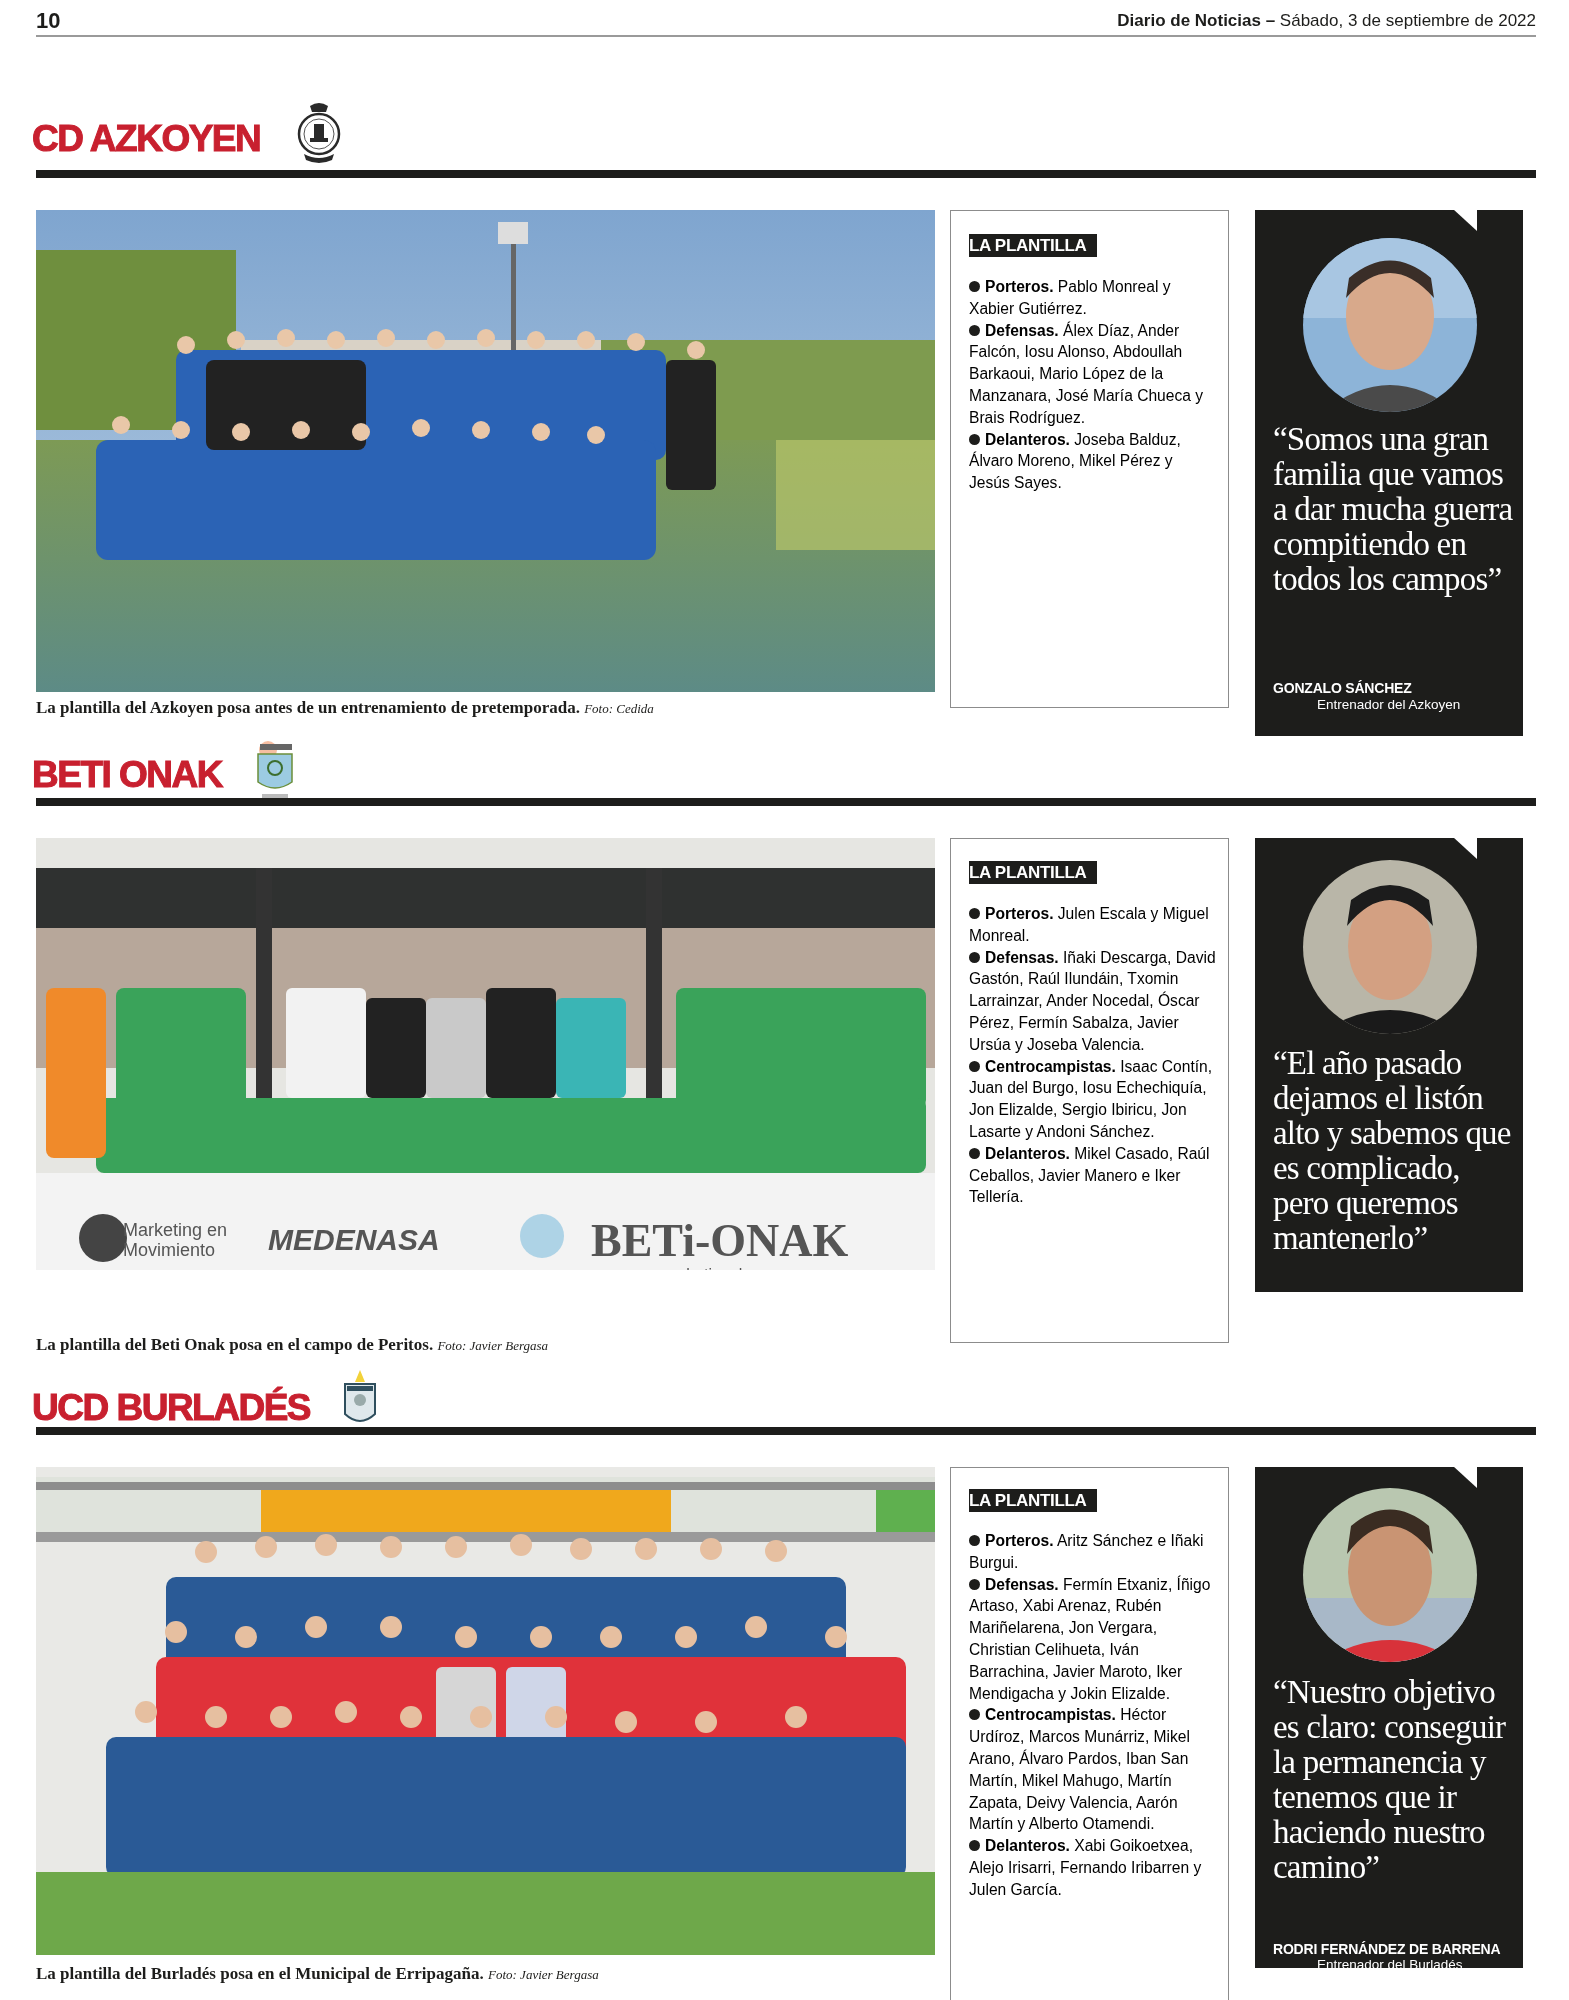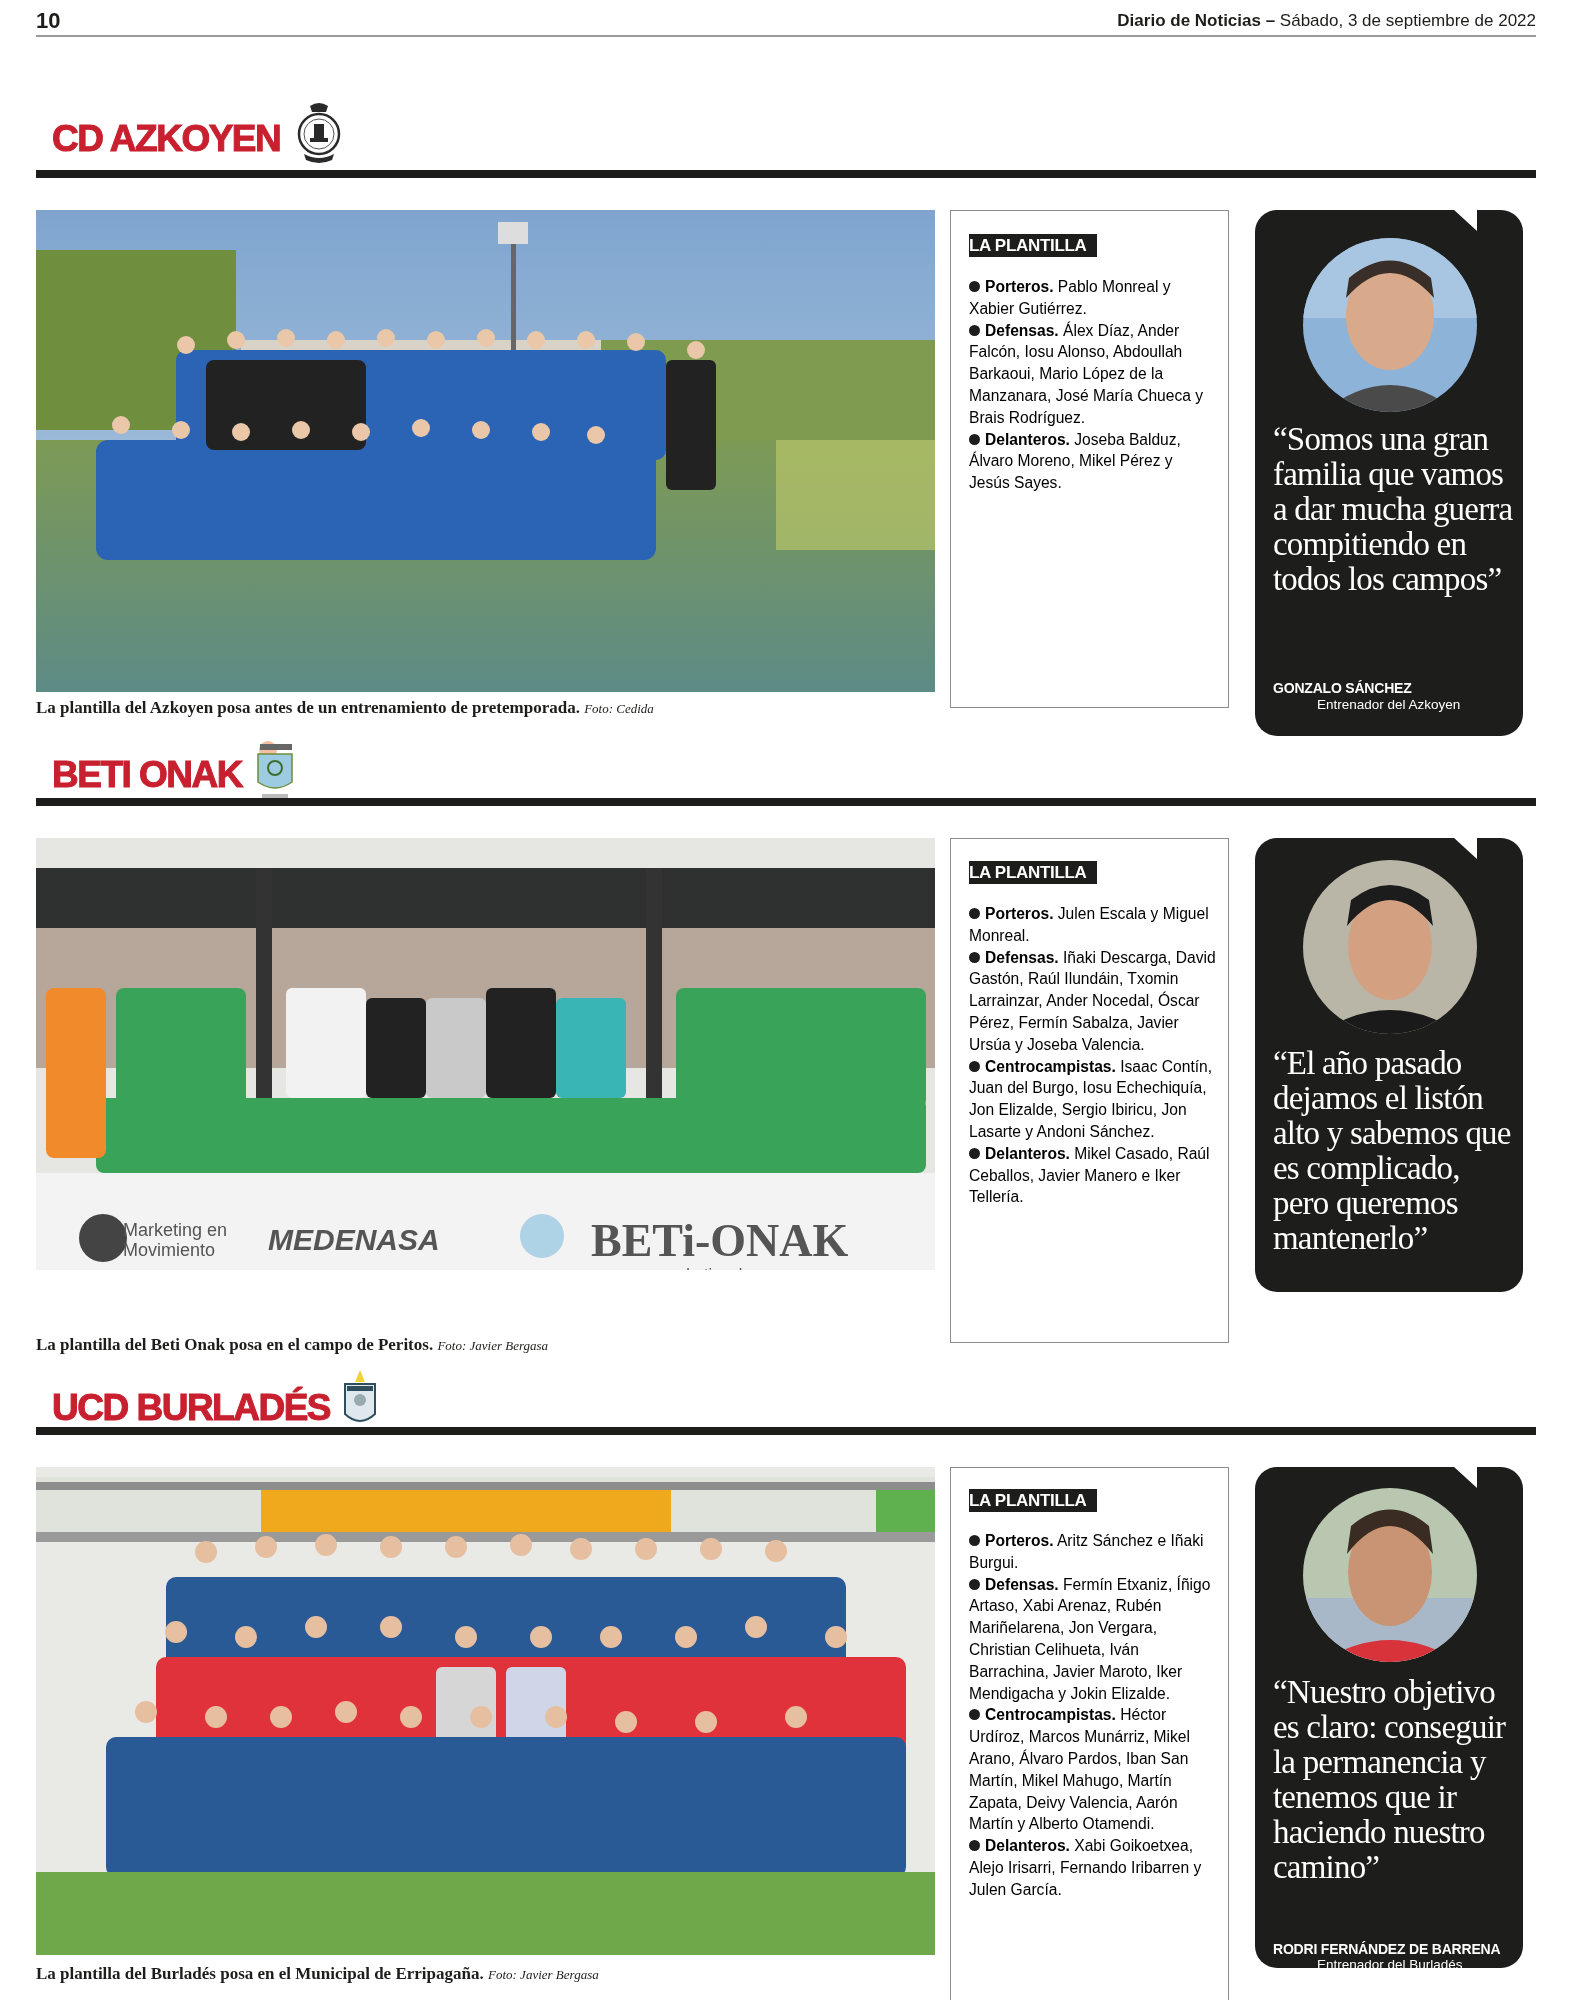--- a/index.html
+++ b/index.html
@@ -3,35 +3,35 @@
 <meta charset="utf-8">
 <style>
   html, body { margin:0; padding:0; background:#ffffff; }
   body { width:1569px; height:2000px; position:relative; overflow:hidden; font-family:"Liberation Sans", sans-serif; color:#1d1d1b; }
 
   
   .page-num { position:absolute; left:36px; top:8px; font-size:22px; font-weight:bold; font-family:"Liberation Sans", sans-serif; }
   .masthead { position:absolute; right:33px; top:11px; font-size:17px; font-family:"Liberation Sans", sans-serif; }
   .masthead b { font-weight:bold; }
   .top-rule { position:absolute; left:36px; width:1500px; top:35px; height:2px; background:#9a9a9a; }
-  .sec-title { position:absolute; left:52px; font-family:"Liberation Sans", sans-serif; font-weight:900; font-size:37px; letter-spacing:-1.5px; color:#c8202f; line-height:1; -webkit-text-stroke:1px #c8202f; }
+  .sec-title { position:absolute; left:32px; font-family:"Liberation Sans", sans-serif; font-weight:900; font-size:37px; letter-spacing:-1.5px; color:#c8202f; line-height:1; -webkit-text-stroke:1px #c8202f; }
   .crest { position:absolute; width:46px; height:64px; }
   .sec-rule { position:absolute; left:36px; width:1500px; height:8px; background:#1d1d1b; }
 
   .photo { position:absolute; left:36px; width:899px; overflow:hidden; }
   .caption { position:absolute; left:36px; font-family:"Liberation Serif", serif; font-size:17px; font-weight:bold; white-space:nowrap; }
   .caption .credit { font-style:italic; font-weight:normal; font-size:13px; }
 
   .plantilla { position:absolute; left:950px; width:279px; border:1.5px solid #8c8c8c; box-sizing:border-box; background:#fff; }
   .pl-badge { position:absolute; left:18px; background:#1d1d1b; color:#fff; font-weight:900; font-size:17px; padding:2px 10px 1px 0; letter-spacing:-0.3px; }
   .pl-list { position:absolute; left:18px; right:12px; font-size:15.6px; line-height:21.8px; color:#000000; }
   .pl-item .dot { display:inline-block; width:11px; height:11px; border-radius:50%; background:#1d1d1b; margin-right:5px; vertical-align:0px; }
   .pl-item b { font-weight:bold; }
 
-  .quote { position:absolute; left:1255px; width:268px; background:#1d1d1b; color:#fff;border-radius:22px; }
+  .quote { position:absolute; left:1255px; width:268px; background:#1d1d1b; color:#fff; }
   .quote .notch { position:absolute; top:-1px; left:198px; width:0; height:0; border-left:24px solid transparent; border-top:22px solid #fff; }
   .portrait { position:absolute; left:48px; top:28px; width:174px; height:174px; border-radius:50%; overflow:hidden; }
   .q-text { position:absolute; left:18px; right:8px; font-family:"Liberation Serif", serif; font-size:33px; line-height:35px; letter-spacing:-0.8px; }
   .q-name { position:absolute; left:18px; font-weight:900; font-size:14px; letter-spacing:-0.2px; }
   .q-role { position:absolute; left:18px; font-size:13.5px;margin-left:44px; }
 </style>
 </head>
 <body>
 
 <div class="page-num">10</div>

